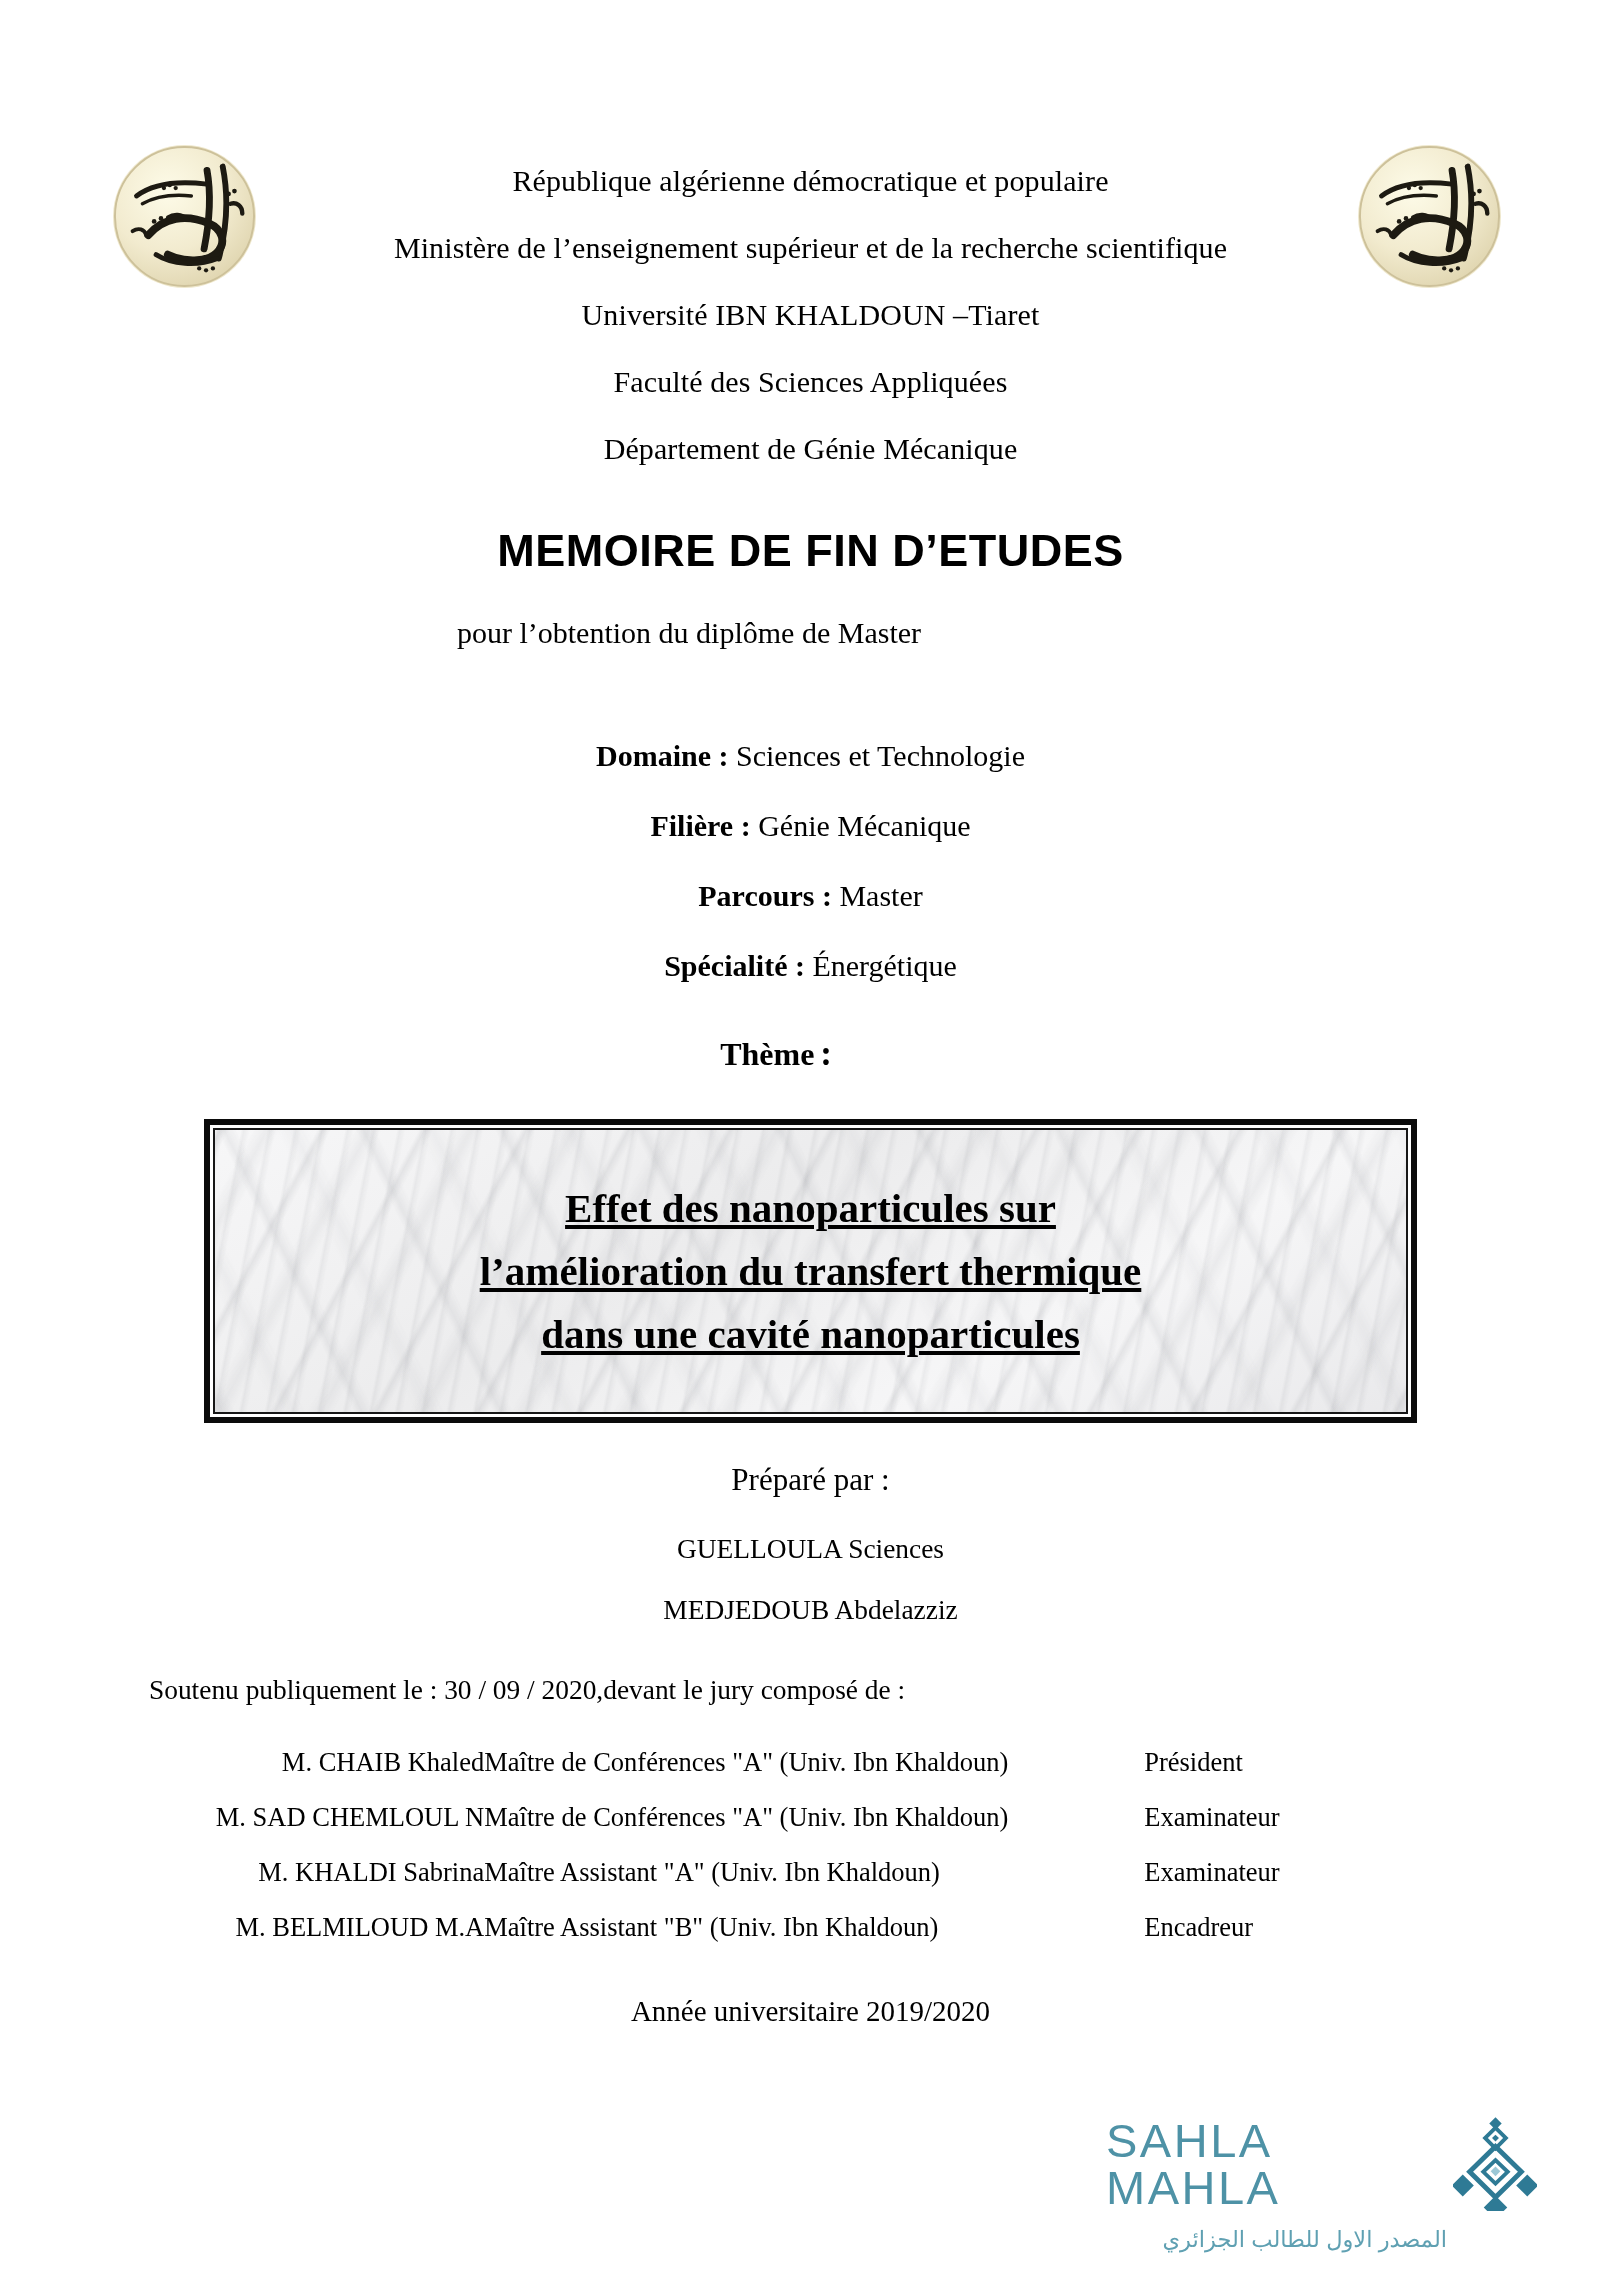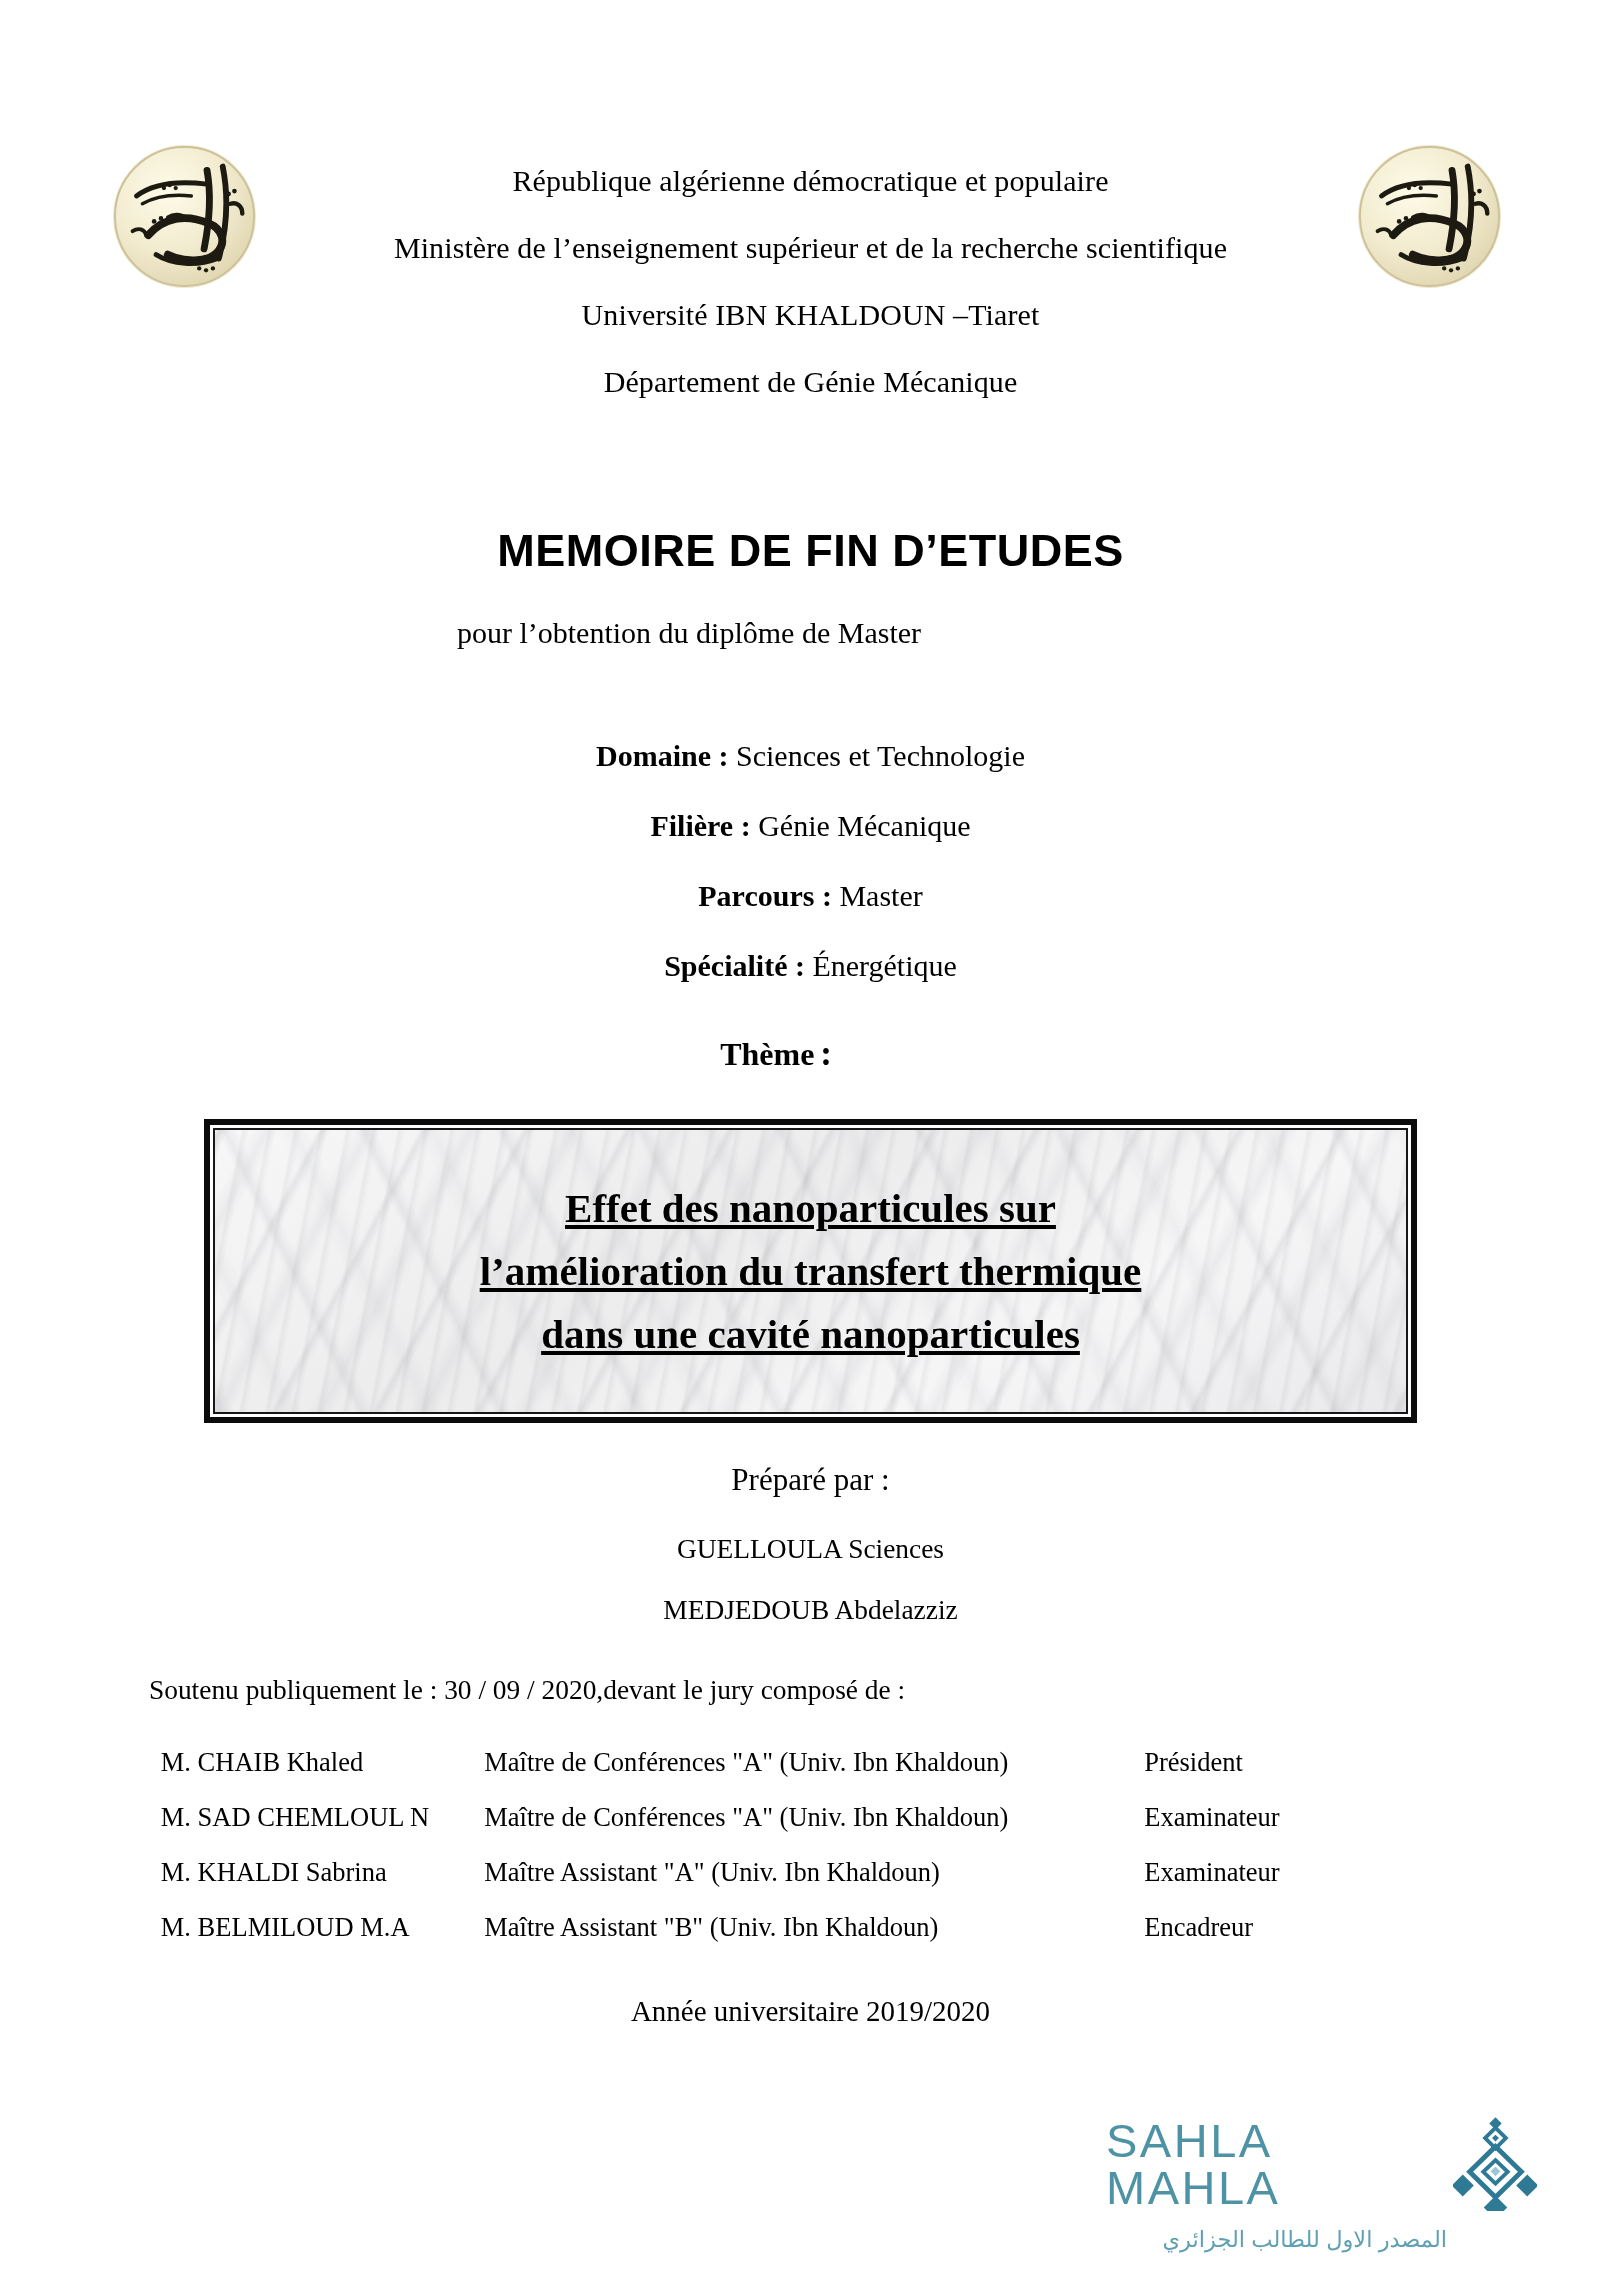--- a/index.html
+++ b/index.html
@@ -194,21 +194,21 @@
     width: 1255px;
     border-collapse: collapse;
     font-size: 26.5px;
   }
   .jury-table td {
     padding: 0;
     height: 55px;
     vertical-align: middle;
     white-space: nowrap;
   }
-  .jury-name  { width: 343px; padding-left: 11.8px !important; }
+  .jury-name  { width: 343px; padding-left: 11.8px !important; text-align: right; }
   .jury-grade { width: 608px; }
   .jury-role  { width: 304px; padding-left: 74px !important; }
 
   
   .year {
     position: absolute;
     left: 0;
     top: 1995px;
     width: 1621px;
     text-align: center;
@@ -336,20 +336,21 @@
           <circle cx="102" cy="126" r="2.2"></circle>
       </g>
       <circle cx="73" cy="73" r="71" fill="none" stroke="#cdc19a" stroke-width="2"></circle>
     </svg>
   </div>
 
   <div class="header-block">
     <div class="header-line">République algérienne démocratique et populaire</div>
     <div class="header-line">Ministère de l’enseignement supérieur et de la recherche scientifique</div>
     <div class="header-line">Université IBN KHALDOUN –Tiaret</div>
+    <div class="header-line">Faculté des Sciences Appliquées</div>
     <div class="header-line">Département de Génie Mécanique</div>
   </div>
 
   <div class="memoire">MEMOIRE DE FIN D’ETUDES</div>
   <div class="sub-memoire">pour l’obtention du diplôme de Master</div>
 
   <div class="infos">
     <div class="info-line">
       <span class="info-label">Domaine :</span>
       <span class="info-value">Sciences et Technologie</span>

